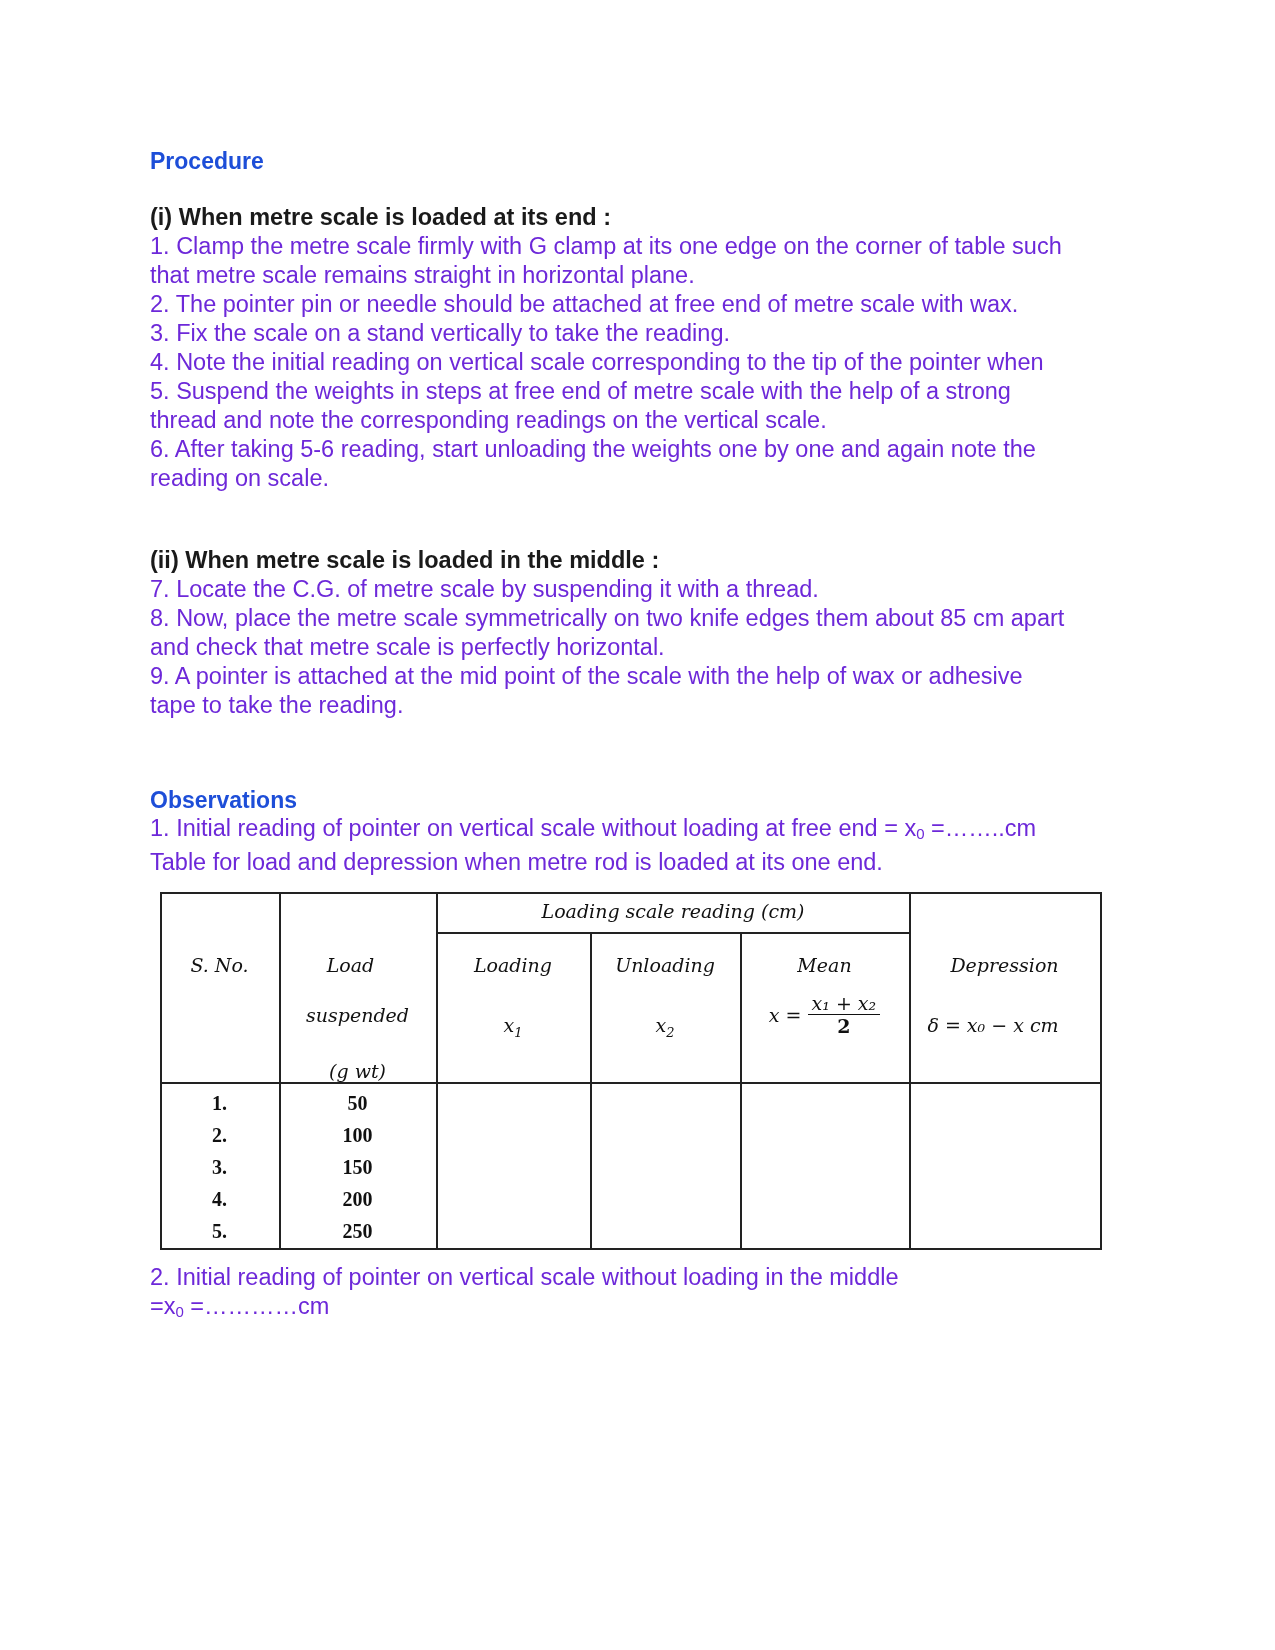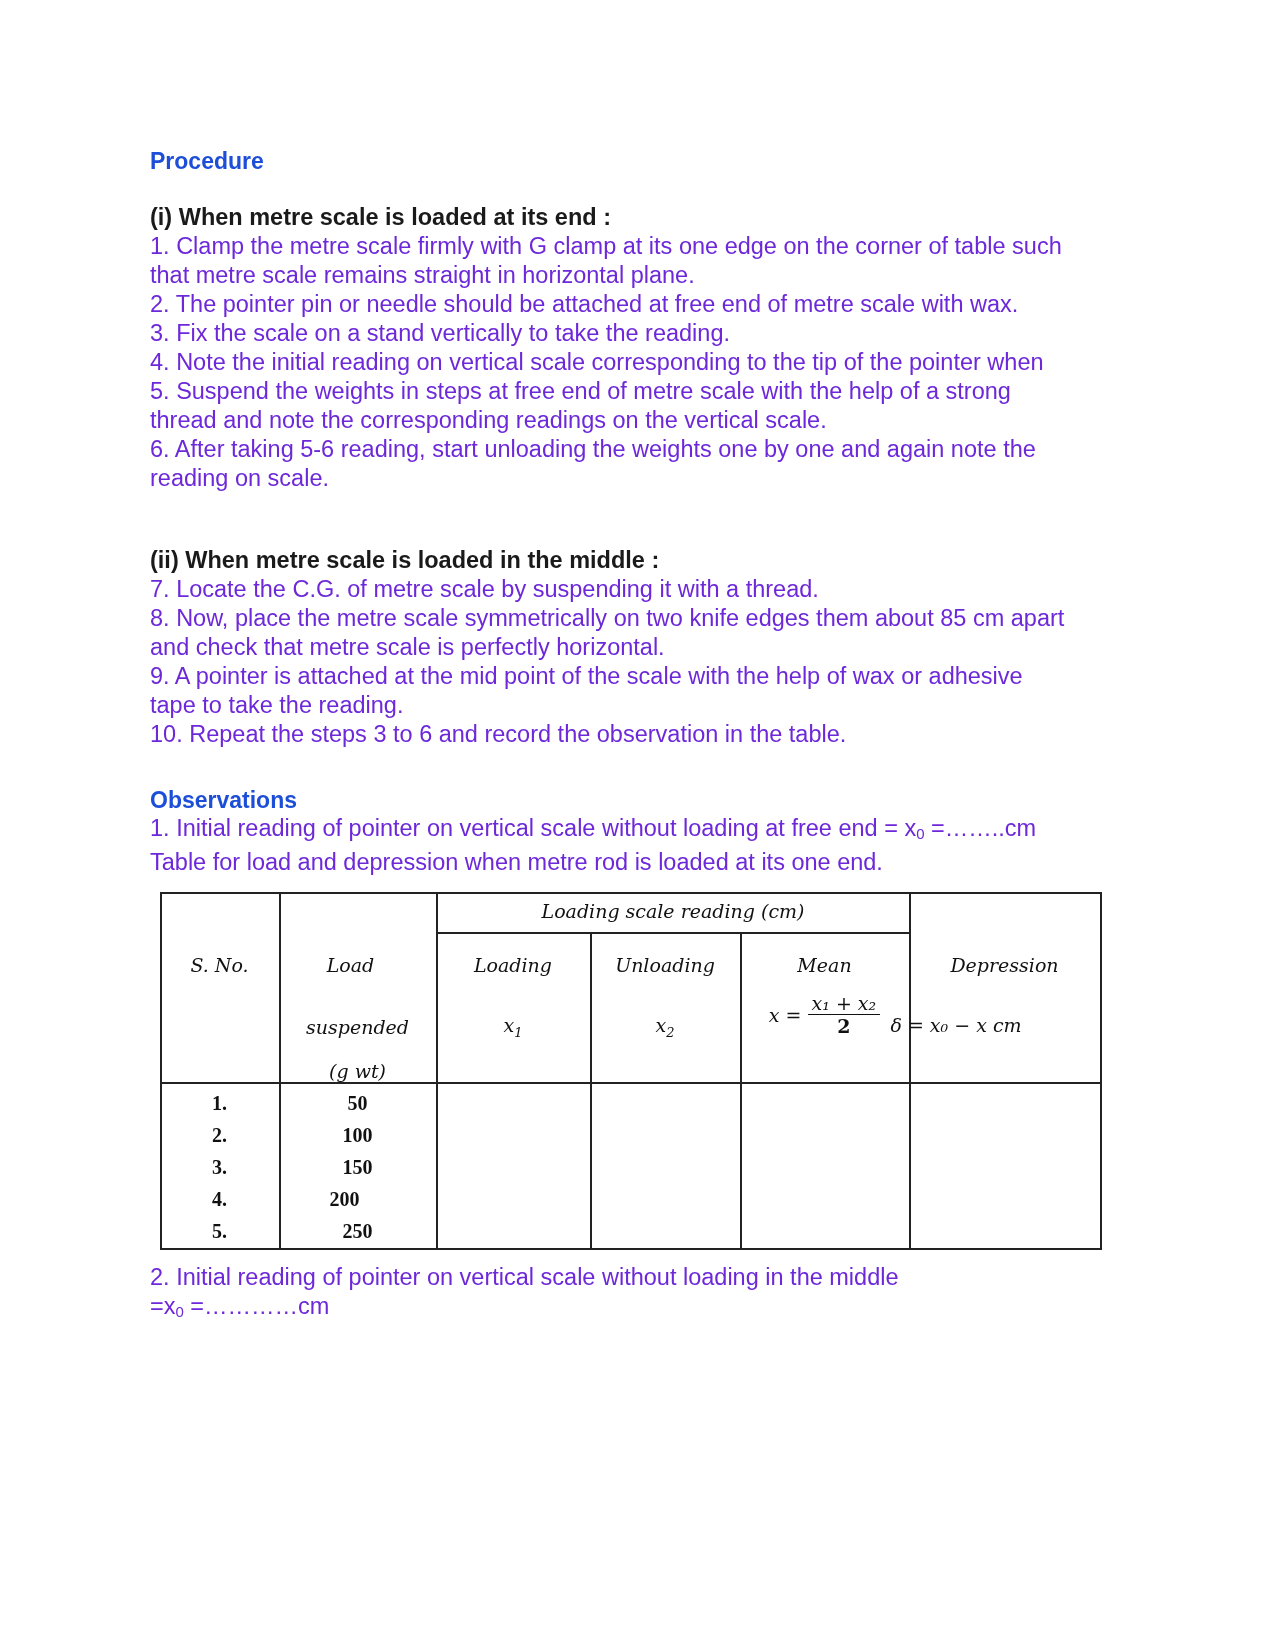--- a/index.html
+++ b/index.html
@@ -44,21 +44,20 @@
   <span class="line">reading on scale.</span>
 </div>
 
 <div class="abs h-bold" style="top:547px;">(ii) When metre scale is loaded in the middle :</div>
 <div class="block p" style="top:575px;">
   <span class="line">7. Locate the C.G. of metre scale by suspending it with a thread.</span>
   <span class="line">8. Now, place the metre scale symmetrically on two knife edges them about 85 cm apart</span>
   <span class="line">and check that metre scale is perfectly horizontal.</span>
   <span class="line">9. A pointer is attached at the mid point of the scale with the help of wax or adhesive</span>
   <span class="line">tape to take the reading.</span>
-  <span class="line">10. Repeat the steps 3 to 6 and record the observation in the table.</span>
 </div>
 
 <div class="abs h-blue" style="top:787px;">Observations</div>
 <div class="block p" style="top:814px;">
   <span class="line"><span>1. Initial reading of pointer on vertical scale without loading at free end = x</span><sub class="s">0</sub><span> =……..cm</span></span>
   <span class="line">Table for load and depression when metre rod is loaded at its one end.</span>
 </div>
 
 <div id="obs-table">
 
@@ -70,50 +69,50 @@
   <div class="v" style="left:276px; top:0; height:358px;"></div>
   <div class="v" style="left:430px; top:40px; height:318px;"></div>
   <div class="v" style="left:580px; top:40px; height:318px;"></div>
   <div class="v" style="left:749px; top:0; height:358px;"></div>
   <div class="hl" style="left:276px; top:40px; width:474px;"></div>
   <div class="hl" style="left:0; top:190px; width:942px;"></div>
 
   <div class="cell" style="left:276px; width:474px; top:8px;">Loading scale reading (cm)</div>
   <div class="cell" style="left:0; width:119px; top:62px;">S. No.</div>
   <div class="cell" style="left:119px; width:143px; top:62px;">Load</div>
-  <div class="cell" style="left:119px; width:157px; top:124px;">suspended</div>
+  <div class="cell" style="left:119px; width:157px; top:112px;">suspended</div>
   <div class="cell" style="left:119px; width:157px; top:168px;">(g wt)</div>
 
   <div class="cell" style="left:276px; width:154px; top:62px;">Loading</div>
   <div class="cell it" style="left:276px; width:154px; top:122px;"><span>x</span><sub>1</sub></div>
 
   <div class="cell" style="left:430px; width:150px; top:62px;">Unloading</div>
   <div class="cell it" style="left:430px; width:150px; top:122px;"><span>x</span><sub>2</sub></div>
 
   <div class="cell" style="left:580px; width:169px; top:62px;">Mean</div>
   <div class="cell" style="left:580px; width:169px; top:100px;">
     <span style="vertical-align:middle;">x =</span>
     <span class="frac">
       <span class="top">x₁ + x₂</span>
       <span class="bot">2</span>
     </span>
   </div>
 
   <div class="cell" style="left:749px; width:191px; top:62px;">Depression</div>
-  <div class="cell" style="left:707px; width:178px; top:122px;">δ = x₀ − x cm</div>
+  <div class="cell" style="left:744px; width:178px; top:122px;">δ = x₀ − x cm</div>
 
   <div id="rows">
       <div class="num" style="left: 0px; width: 119px; top: 200px;">1.</div>
       <div class="num" style="left: 119px; width: 157px; top: 200px;">50</div>
       <div class="num" style="left: 0px; width: 119px; top: 232px;">2.</div>
       <div class="num" style="left: 119px; width: 157px; top: 232px;">100</div>
       <div class="num" style="left: 0px; width: 119px; top: 264px;">3.</div>
       <div class="num" style="left: 119px; width: 157px; top: 264px;">150</div>
       <div class="num" style="left: 0px; width: 119px; top: 296px;">4.</div>
-      <div class="num" style="left: 106px; width: 157px; top: 296px;">200</div>
+      <div class="num" style="left: 119px; width: 157px; top: 296px;">200</div>
       <div class="num" style="left: 0px; width: 119px; top: 328px;">5.</div>
       <div class="num" style="left: 119px; width: 157px; top: 328px;">250</div>
     </div>
 </div>
 
 <div class="block p" style="top:1263px;">
   <span class="line">2. Initial reading of pointer on vertical scale without loading in the middle</span>
   <span class="line"><span>=x</span><sub class="s">0</sub><span> =…………cm</span></span>
 </div>
 

